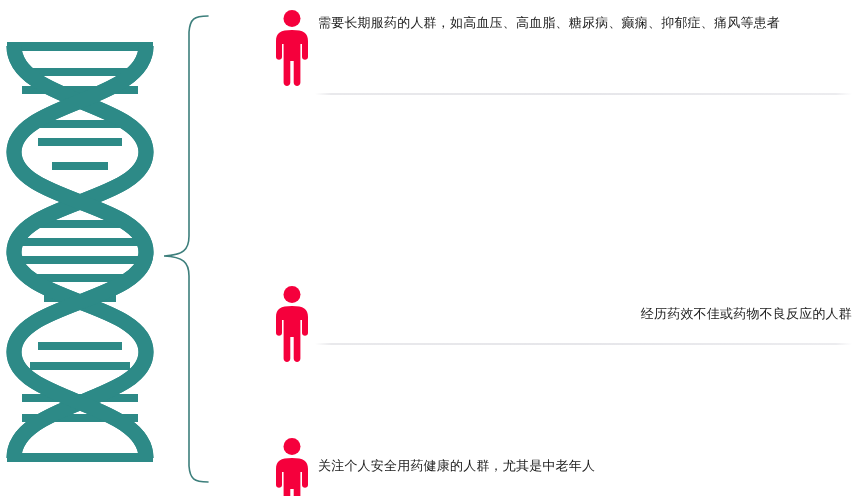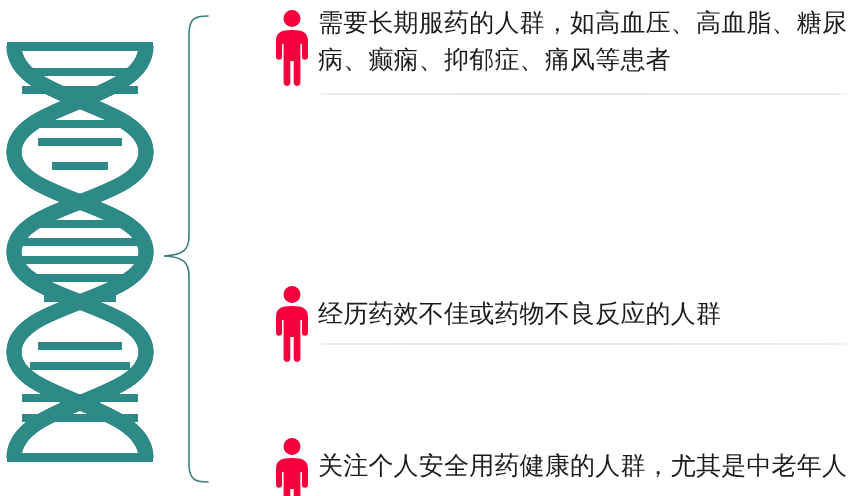--- a/index.html
+++ b/index.html
@@ -56,21 +56,21 @@
     position: absolute;
     left: 10px;
     width: 40px;
   }
   .item-icon svg { display: block; }
   .item-text {
     position: absolute;
     left: 56px;
     width: 534px;
     color: #1c1c1c;
-    font-size: 25px;
+    font-size: 13px;
     line-height: 37px;
     letter-spacing: 0.2px;
     white-space: pre-line;
   }
   .item-rule {
     position: absolute;
     left: 53px;
     width: 537px;
     height: 2px;
     background: linear-gradient(to right, #ffffff 0%, #e9e9ec 3%, #e6e6ea 50%, #ececef 97%, #ffffff 100%);
@@ -82,21 +82,21 @@
   #item-0 .item-text { top: 4px; }
   #item-0 .item-rule { top: 93px; }
 
   #item-1 { top: 130px; height: 110px; }
   #item-1 .item-icon { top: 22px; }
   #item-1 .item-text { top: 32px; }
   #item-1 .item-rule { top: 81px; }
 
   #item-2 { top: 262px; height: 110px; }
   #item-2 .item-icon { top: 23px; }
-  #item-2 .item-text { top: 33px; }
+  #item-2 .item-text { top: 33px; text-align: right; }
   #item-2 .item-rule { top: 81px; }
 
   #item-3 { top: 415px; height: 100px; }
   #item-3 .item-icon { top: 22px; }
   #item-3 .item-text { top: 32px; }
   #item-3 .item-rule { top: 81px; }
 </style>
 </head>
 <body>
 

